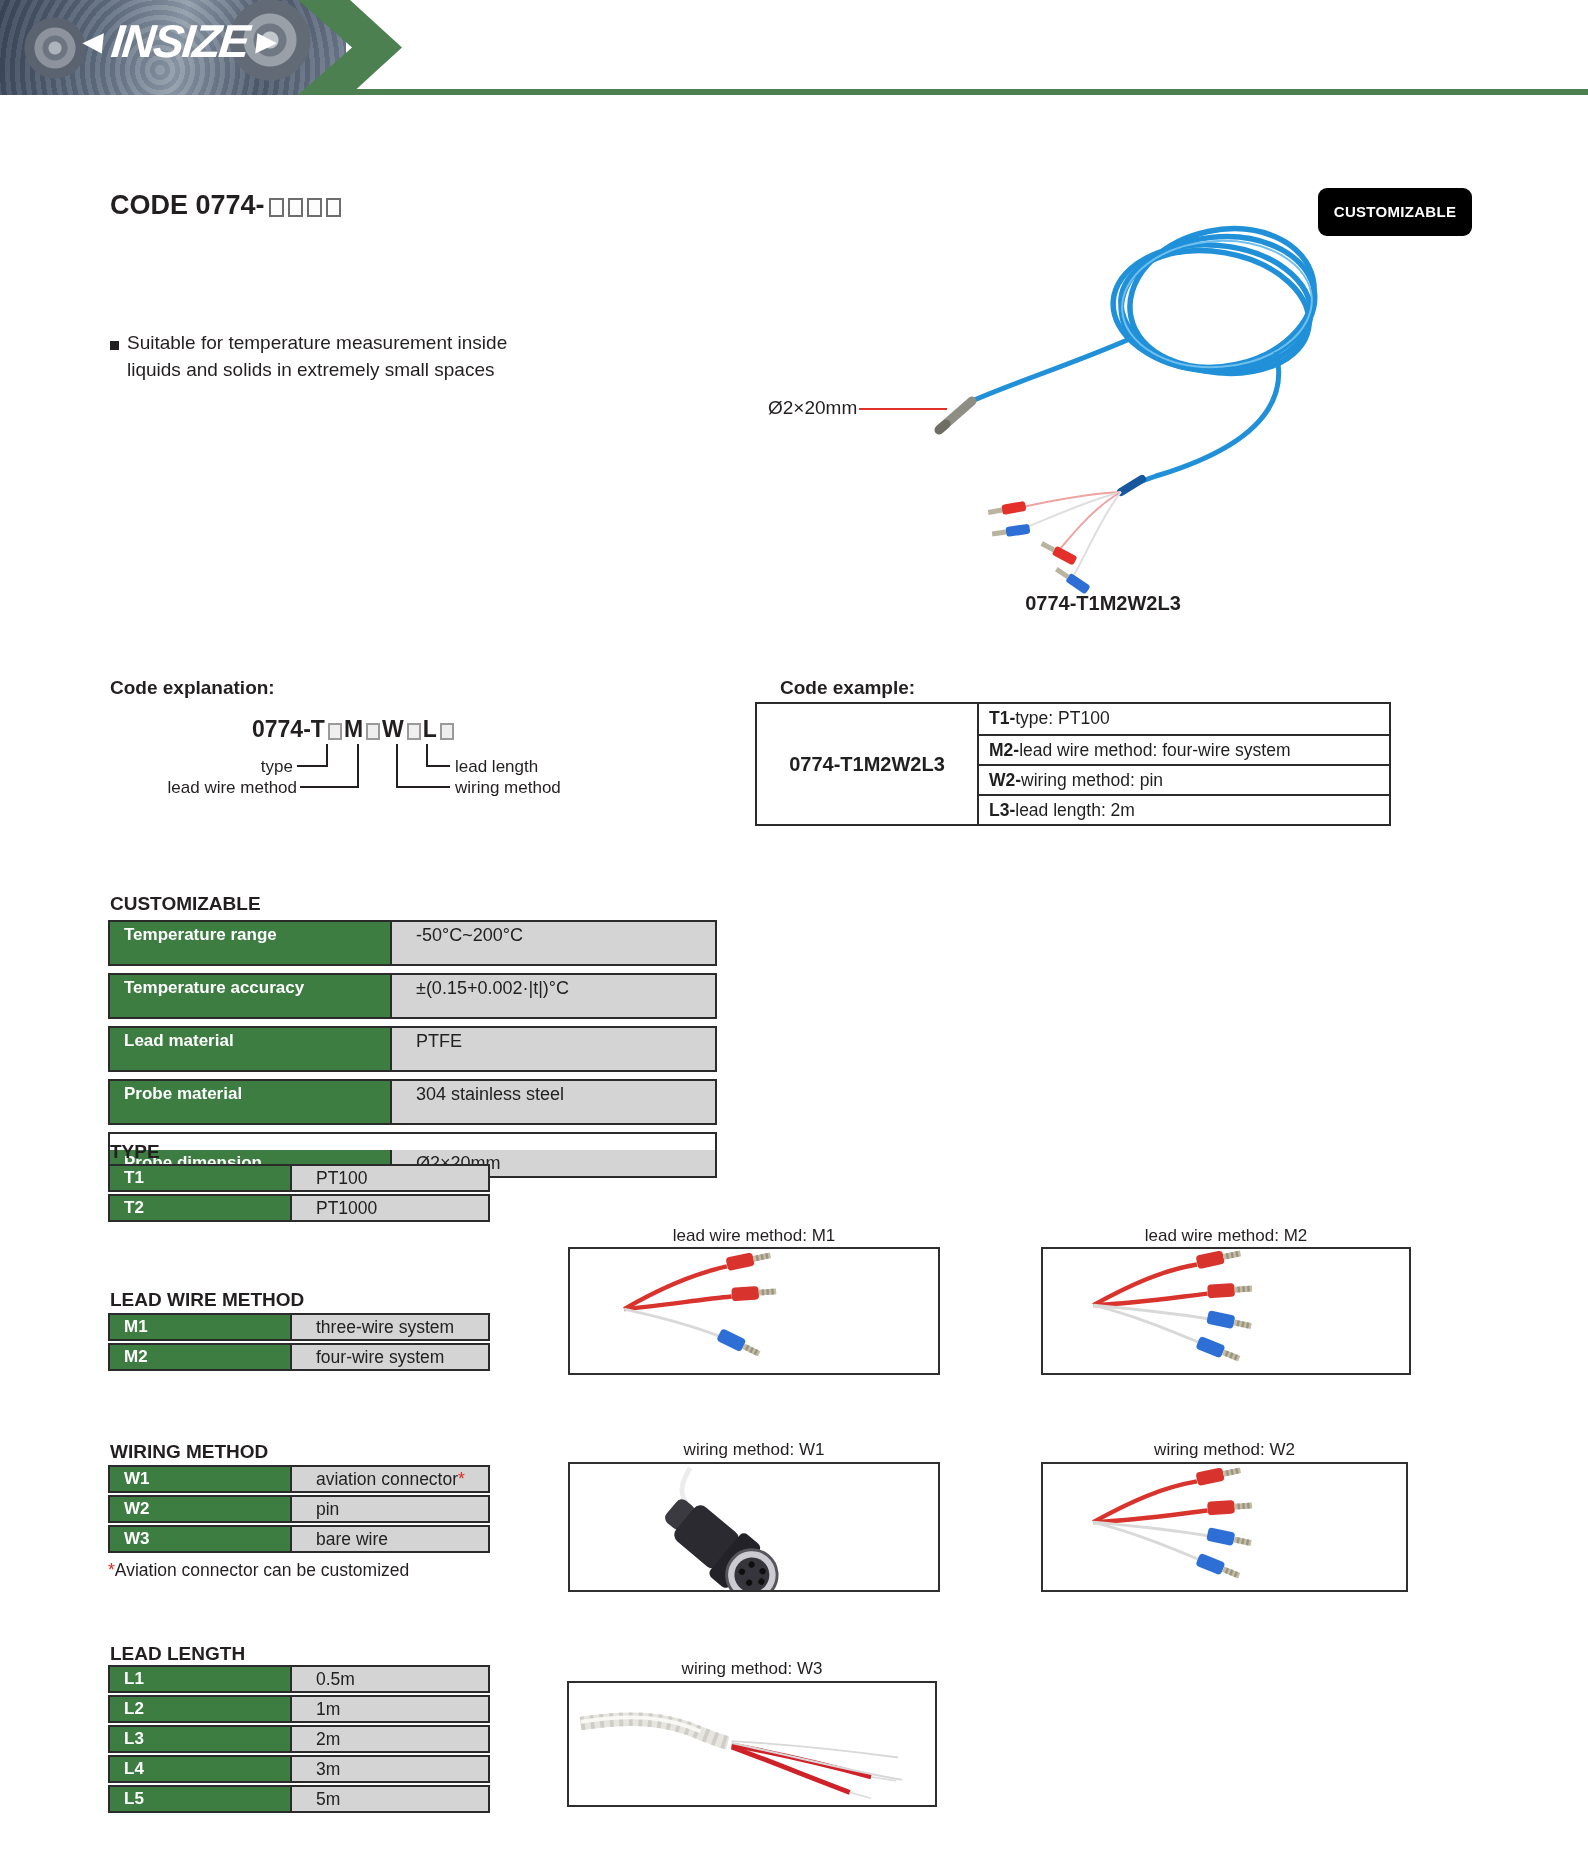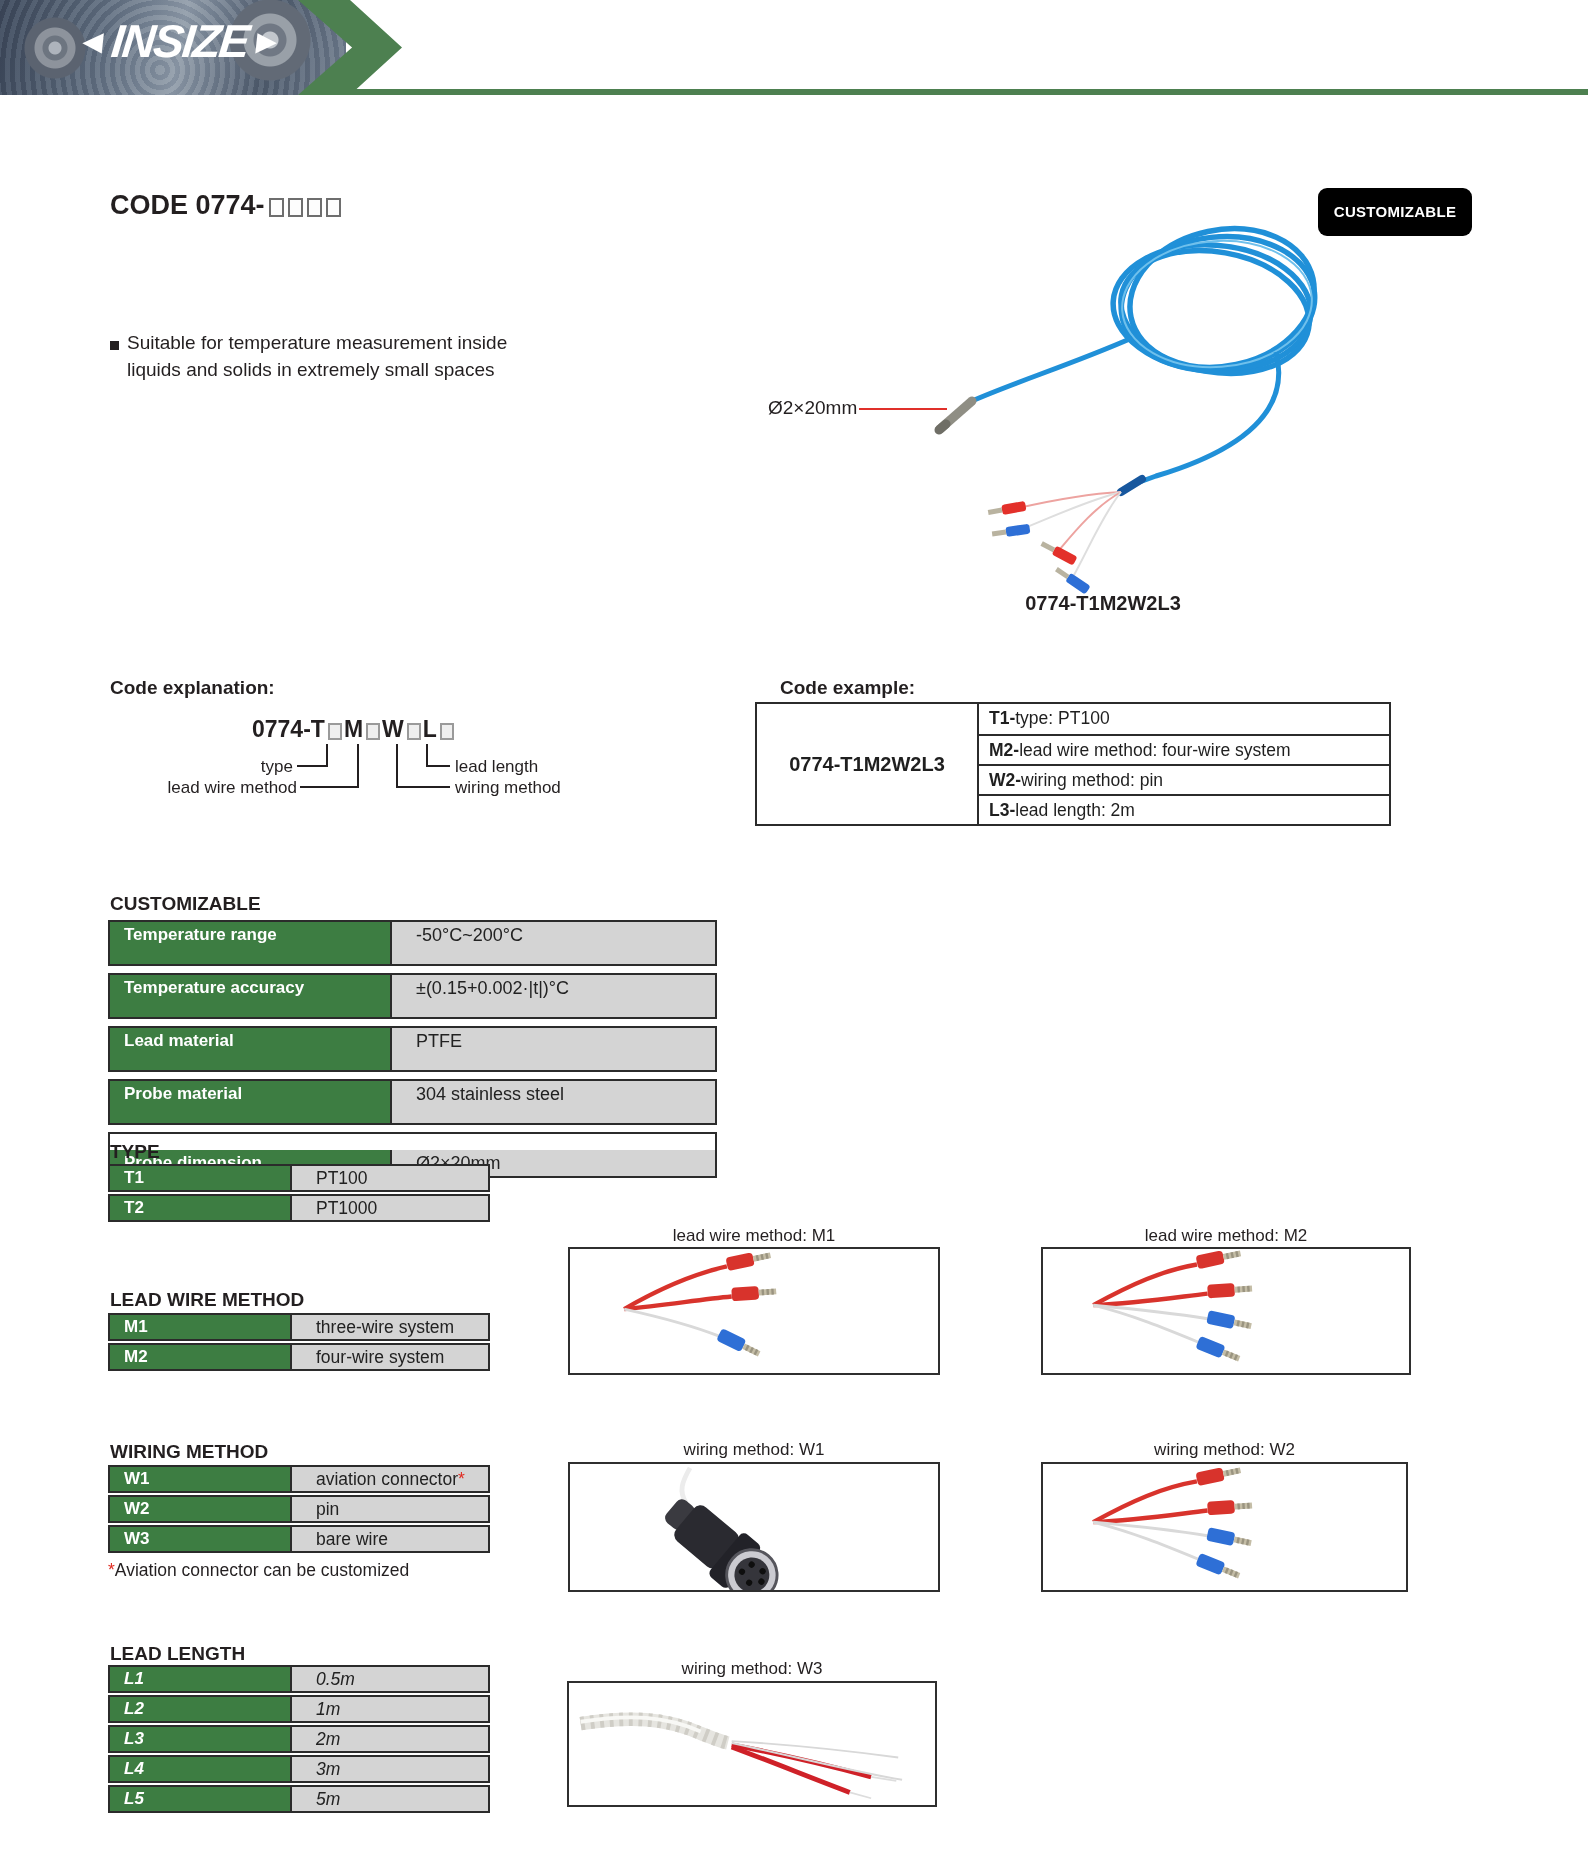--- a/index.html
+++ b/index.html
@@ -242,21 +242,21 @@
         <div class="gval">pin</div>
       </div>
     <div class="grow">
         <div class="gkey">W3</div>
         <div class="gval">bare wire</div>
       </div>
   </div>
   <div class="note"><span class="red">*</span><span>Aviation connector can be customized</span></div>
 
   <div class="sec-head" style="left:110px; top:1643px;">LEAD LENGTH</div>
-  <div class="grid small-table" style="left:108px; top:1665px; width:382px;font-style:italic;">
+  <div class="grid small-table" style="left:108px; top:1665px; width:382px;">
     <div class="grow">
         <div class="gkey">L1</div>
         <div class="gval">0.5m</div>
       </div>
     <div class="grow">
         <div class="gkey">L2</div>
         <div class="gval">1m</div>
       </div>
     <div class="grow">
         <div class="gkey">L3</div>

